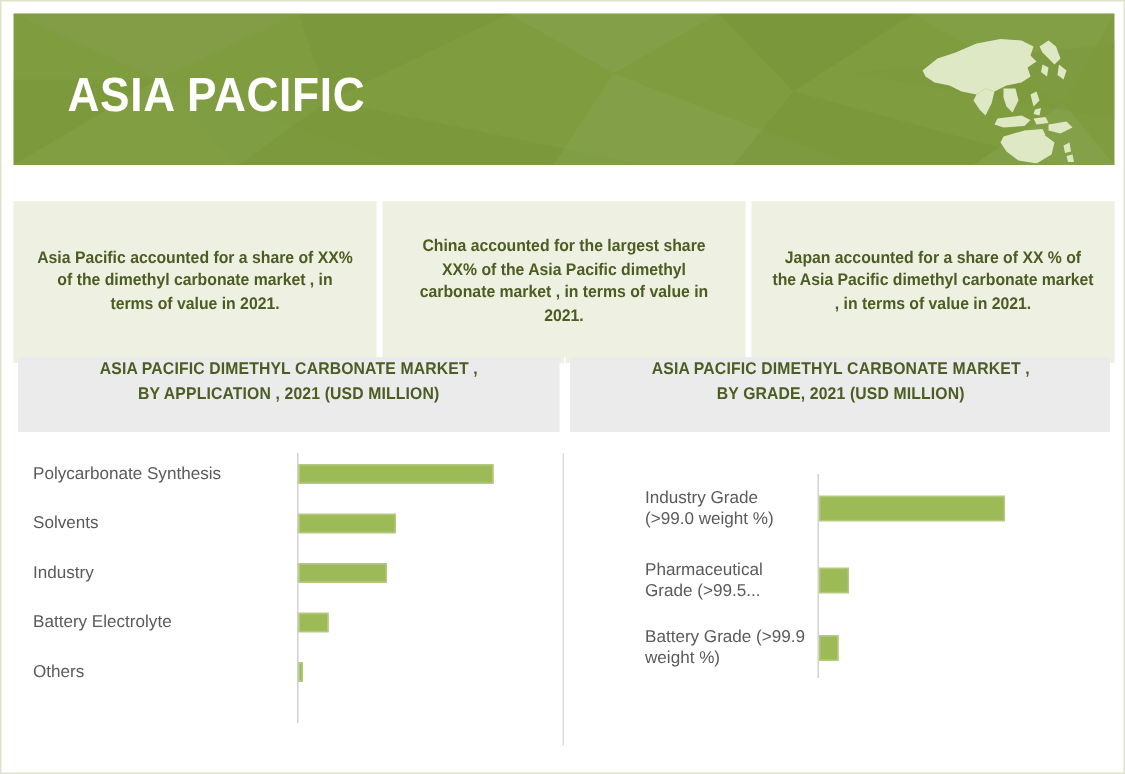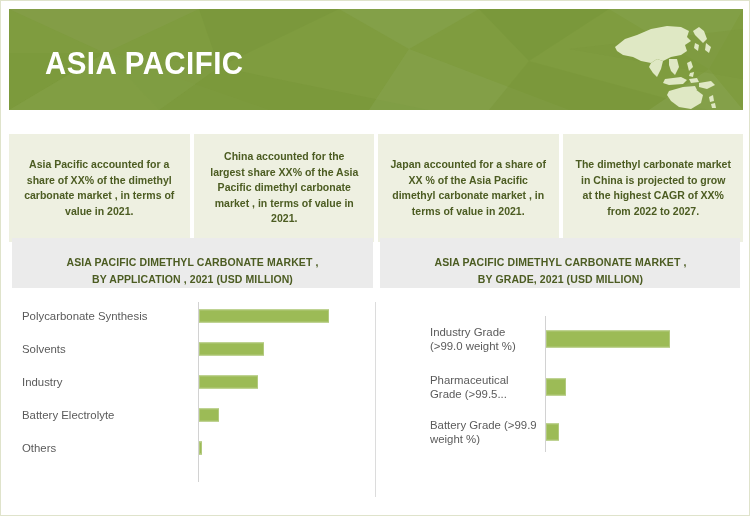--- a/index.html
+++ b/index.html
@@ -101,21 +101,21 @@
     position: relative;
     box-sizing: border-box;
   }
   .chart-col.right {
     border-left: 1px solid #ffffff;
   }
   .chart-title {
     height: 50px;
     background: #ebebeb;
     display: flex;
-    align-items: flex-end;
+    align-items: flex-start;
     justify-content: center;
     box-sizing: border-box;
     margin: 0 3px;
   }
   .chart-title span {
     font-family: "Liberation Sans", sans-serif;
     font-size: 11.3px;
     line-height: 17px;
     font-weight: bold;
     color: #4c5c22;
@@ -229,23 +229,20 @@
   <div class="callouts">
     <div class="callout">
       <div class="callout-text">Asia Pacific accounted for a share of  XX% of the dimethyl carbonate market , in terms of value in 2021.</div>
     </div>
     <div class="callout">
       <div class="callout-text">China accounted for the largest share XX% of the Asia Pacific dimethyl carbonate market , in terms of value in 2021.</div>
     </div>
     <div class="callout">
       <div class="callout-text">Japan accounted for a share of XX % of the Asia Pacific dimethyl carbonate market , in terms of value  in 2021.</div>
     </div>
-    <div class="callout">
-      <div class="callout-text">The dimethyl carbonate market in China is projected to grow at the highest CAGR of XX% from 2022 to 2027.</div>
-    </div>
   </div>
 
   <div class="charts">
 
     <div class="chart-col left">
       <div class="chart-title">
         <span><span>ASIA PACIFIC DIMETHYL CARBONATE MARKET ,</span><br><span>BY APPLICATION , 2021 (USD MILLION)</span></span>
       </div>
 
       <div class="plot left">

